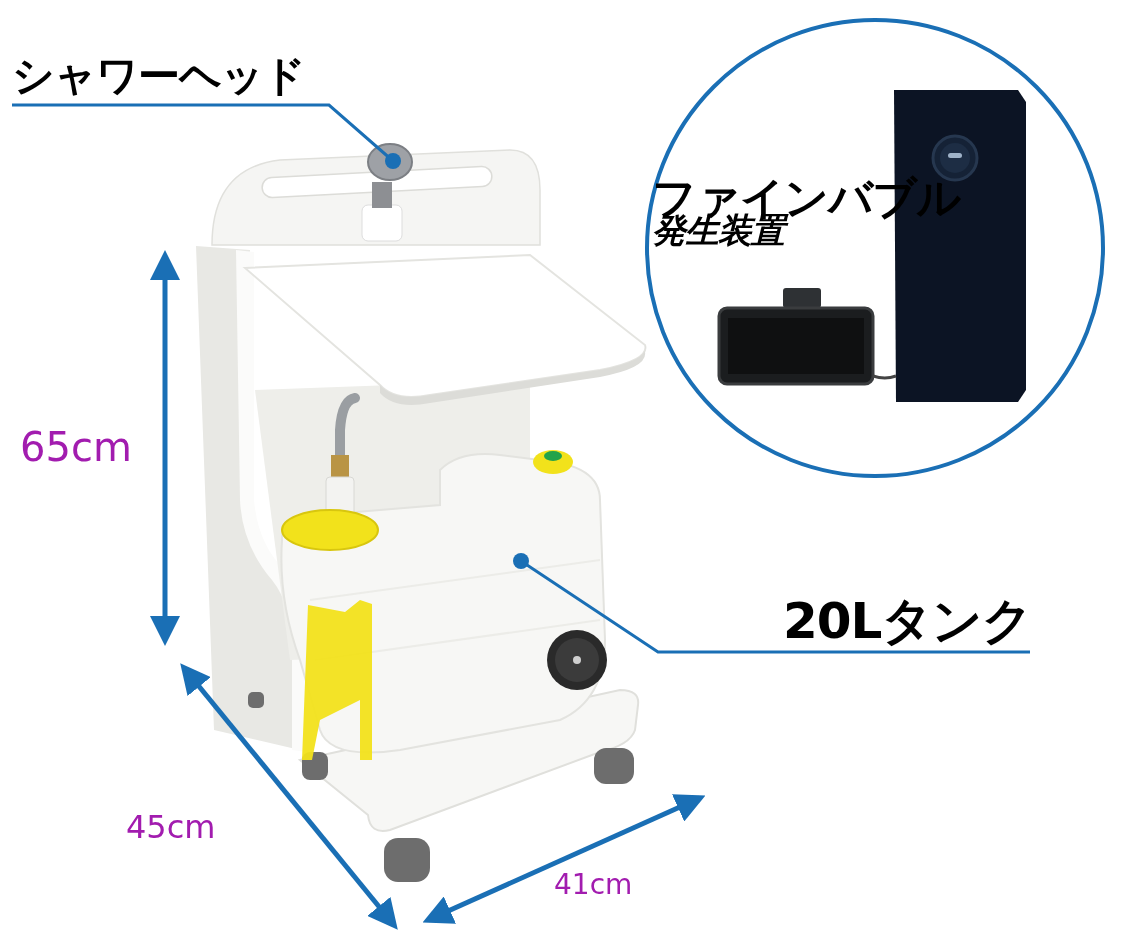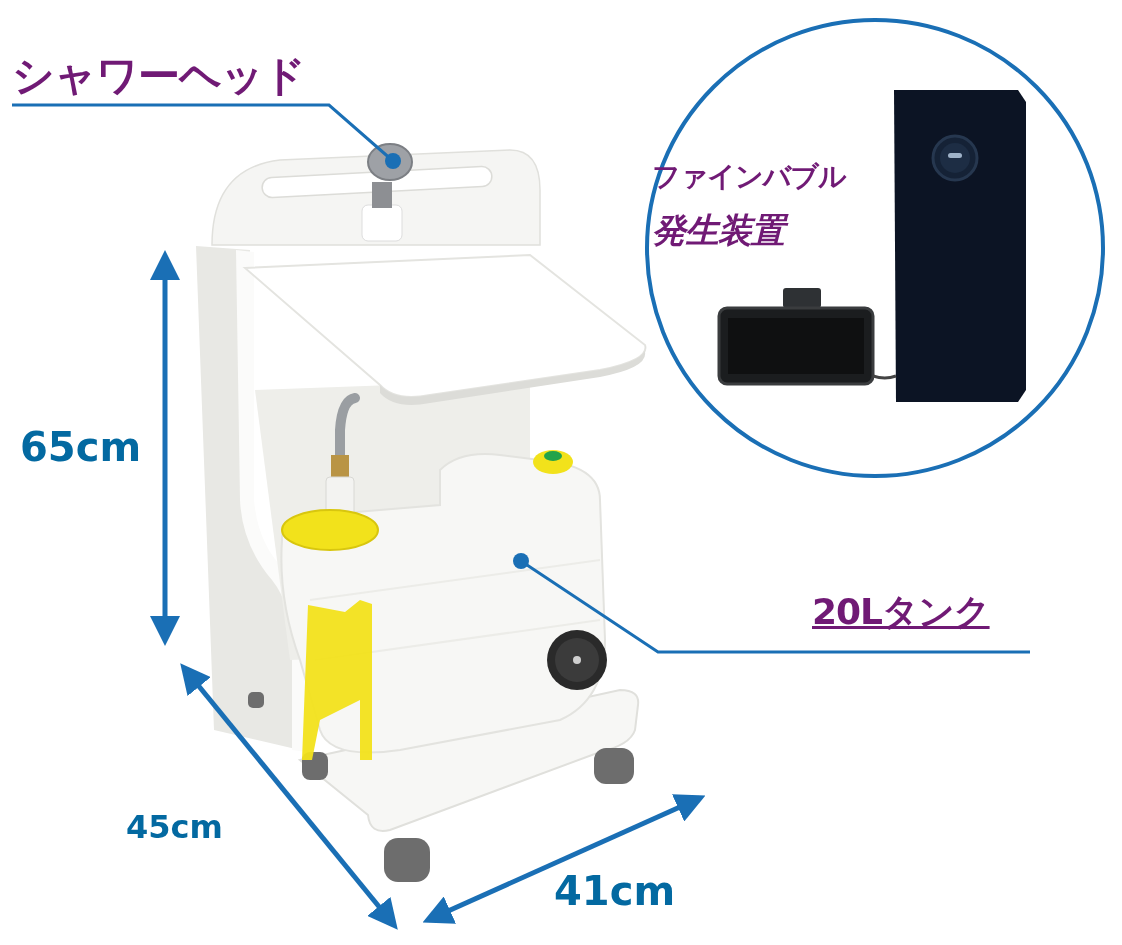--- a/index.html
+++ b/index.html
@@ -1,22 +1,22 @@
 <!DOCTYPE html>
 <html><head>
 <meta charset="utf-8">
 <style>
   html, body { margin: 0; padding: 0; background: #ffffff; }
   body { width: 1122px; height: 945px; position: relative; overflow: hidden;
          font-family: "DejaVu Sans", "Liberation Sans", sans-serif; }
   .abs { position: absolute; }
-  .label-jp { position: absolute; font-weight: bold; color: #701a75; white-space: nowrap;
+  .label-jp { position: absolute; font-weight: bold; color: #000000; white-space: nowrap;
               font-family: "DejaVu Sans", sans-serif; letter-spacing: -1px; }
-  .dim { position: absolute; color: #0369a1; white-space: nowrap;
-         font-family: "DejaVu Sans", sans-serif; font-weight: bold; }
+  .dim { position: absolute; color: #a21caf; white-space: nowrap;
+         font-family: "DejaVu Sans", sans-serif; font-weight: normal; }
   svg.overlay { position: absolute; left: 0; top: 0; }
 </style>
 </head>
 <body>
 
 <svg class="overlay" width="1122" height="945" viewBox="0 0 1122 945">
 
   <g>
     <path d="M212 245 Q212 168 280 160 L510 150 Q540 150 540 190 L540 245 Z" fill="#f5f5f3" stroke="#e0e0dc" stroke-width="1.5"></path>
     <rect x="262" y="172" width="230" height="20" rx="10" fill="#ffffff" stroke="#dcdcd8" stroke-width="1.5" transform="rotate(-3 377 182)"></rect>
@@ -113,20 +113,20 @@
   <g>
     <rect x="783" y="288" width="38" height="20" rx="3" fill="#2e3134"></rect>
     <rect x="719" y="308" width="154" height="76" rx="8" fill="#1b1d1f" stroke="#3a3c3e" stroke-width="3"></rect>
     <rect x="728" y="318" width="136" height="56" fill="#0f1011"></rect>
     <path d="M873 376 Q885 380 896 376" stroke="#444" stroke-width="3" fill="none"></path>
   </g>
 </svg>
 
 <div class="label-jp" style="left:12px; top:48px; font-size:42px;">シャワーヘッド</div>
 
-<div class="label-jp" style="left:652px; top:158px; font-size:28px;">ファインバブル</div>
+<div class="label-jp" style="left:652px; top:169px; font-size:44px;">ファインバブル</div>
 <div class="label-jp" style="left:652px; top:208px; font-size:34px;font-style:italic;">発生装置</div>
 
-<div class="label-jp" style="left:812px; top:588px; font-size:36px;text-decoration:underline;">20Lタンク</div>
+<div class="label-jp" style="left:783px; top:588px; font-size:50px;">20Lタンク</div>
 
 <div class="dim" style="left:20px; top:424px; font-size:40px;">65cm</div>
 <div class="dim" style="left:126px; top:808px; font-size:32px;">45cm</div>
-<div class="dim" style="left:554px; top:868px; font-size:40px;">41cm</div>
+<div class="dim" style="left:554px; top:868px; font-size:28px;">41cm</div>
 
 </body></html>

